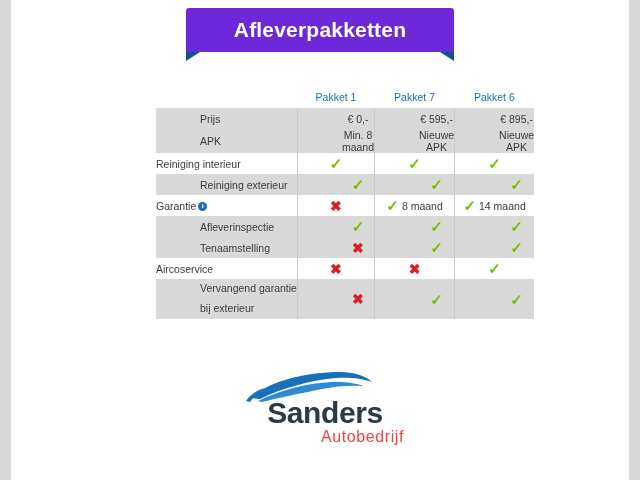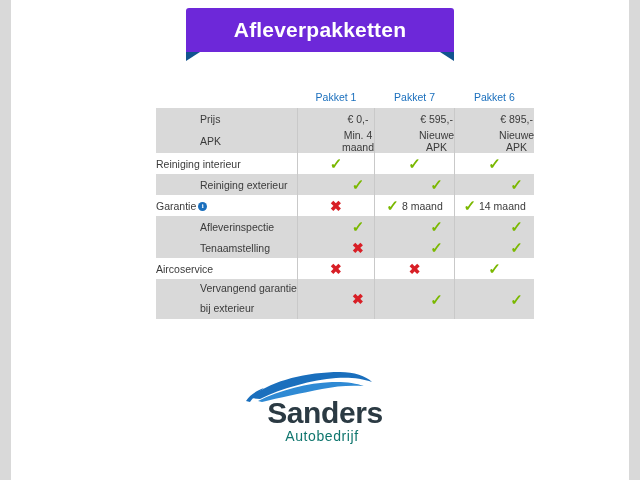--- a/index.html
+++ b/index.html
@@ -199,24 +199,25 @@
     font-size: 30px;
     font-weight: bold;
     color: #2b3a43;
     letter-spacing: -0.4px;
   }
   .logo-sub {
     position: absolute;
     left: 0;
     top: 60px;
     width: 170px;
+    text-align: right;
     padding-right: 6px;
     box-sizing: border-box;
-    font-size: 14px;
-    color: #0f766e;
+    font-size: 16px;
+    color: #ef4444;
     letter-spacing: 0.6px;
   }
 </style>
 </head>
 <body>
 
 <div class="page">
 
   <div class="side-bar left"></div>
   <div class="side-bar right"></div>
@@ -240,21 +241,21 @@
     </thead>
     <tbody id="table-body">
         <tr class="alt">
           <td class="row-label"><span>Prijs</span></td>
           <td class="cell"><span>€ 0,-</span></td>
           <td class="cell"><span>€ 595,-</span></td>
           <td class="cell"><span>€ 895,-</span></td>
         </tr>
         <tr class="alt">
           <td class="row-label"><span>APK</span></td>
-          <td class="cell"><span>Min. 4 maand</span></td>
+          <td class="cell"><span>Min. 8 maand</span></td>
           <td class="cell"><span>Nieuwe APK</span></td>
           <td class="cell"><span>Nieuwe APK</span></td>
         </tr>
         <tr class="plain">
           <td class="row-label"><span>Reiniging interieur</span></td>
           <td class="cell"><span class="check">✓</span></td>
           <td class="cell"><span class="check">✓</span></td>
           <td class="cell"><span class="check">✓</span></td>
         </tr>
         <tr class="alt">

